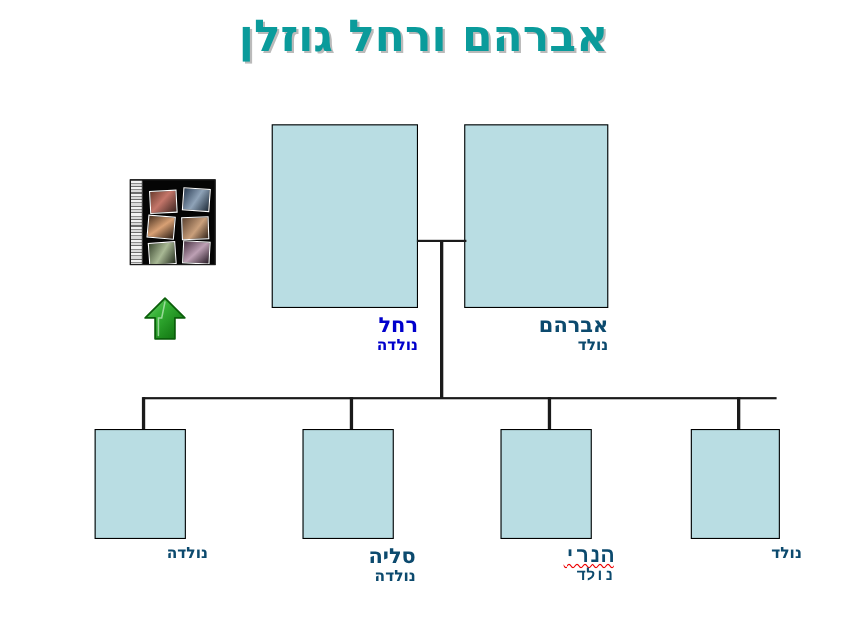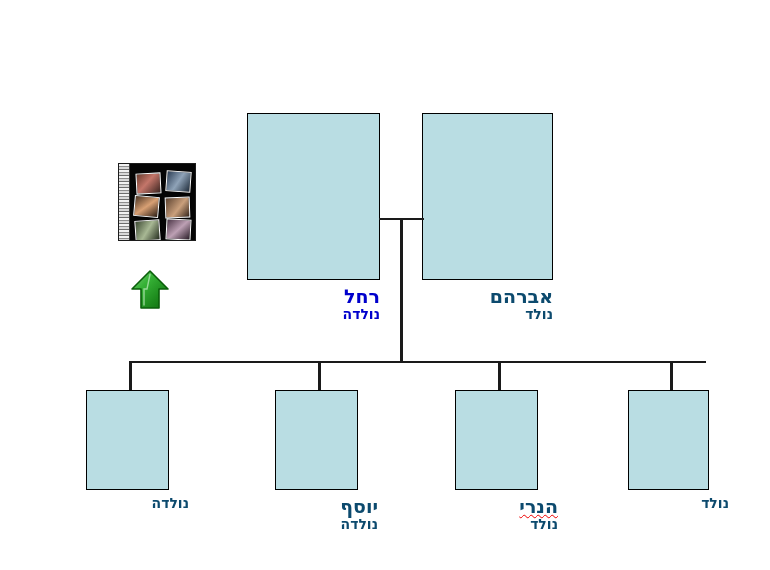--- a/index.html
+++ b/index.html
@@ -158,20 +158,21 @@
     top: 268px;
     width: 44px;
     height: 44px;
   }
 </style>
 </head>
 <body>
 
 <div id="canvas">
 
+  <div class="page-title">אברהם ורחל גוזלן</div>
 
   <div class="album-wrap">
     <div class="album-page">
       <div class="album-spiral"></div>
       <div class="album-photo ph1"></div>
       <div class="album-photo ph2"></div>
       <div class="album-photo ph3"></div>
       <div class="album-photo ph4"></div>
       <div class="album-photo ph5"></div>
       <div class="album-photo ph6"></div>
@@ -217,26 +218,26 @@
   <div class="line line-v" style="left:498px; top:361px; height:30px;"></div>
   <div class="line line-v" style="left:670px; top:361px; height:30px;"></div>
 
   <div class="person-box" style="left:86px; top:390px; width:83px; height:100px;"></div>
   <div class="person-label" style="left:66px; top:496px; width:123px;">
     <span class="person-sub col-red">נולדה</span>
   </div>
 
   <div class="person-box" style="left:275px; top:390px; width:83px; height:100px;"></div>
   <div class="person-label" style="left:255px; top:496px; width:123px;">
-    <span class="person-name col-red">יוסף</span>
+    <span class="person-name col-red">סליה</span>
     <span class="person-sub col-red">נולדה</span>
   </div>
 
   <div class="person-box" style="left:455px; top:390px; width:83px; height:100px;"></div>
-  <div class="person-label" style="left:435px; top:496px; width:123px;">
+  <div class="person-label" style="left:435px; top:496px; width:123px;font-family:Liberation Mono, monospace;">
     <span class="person-name col-red spell">הנרי</span>
     <span class="person-sub col-red">נולד</span>
   </div>
 
   <div class="person-box" style="left:628px; top:390px; width:81px; height:100px;"></div>
   <div class="person-label" style="left:608px; top:496px; width:121px;">
     <span class="person-sub col-red">נולד</span>
   </div>
 
 </div>

